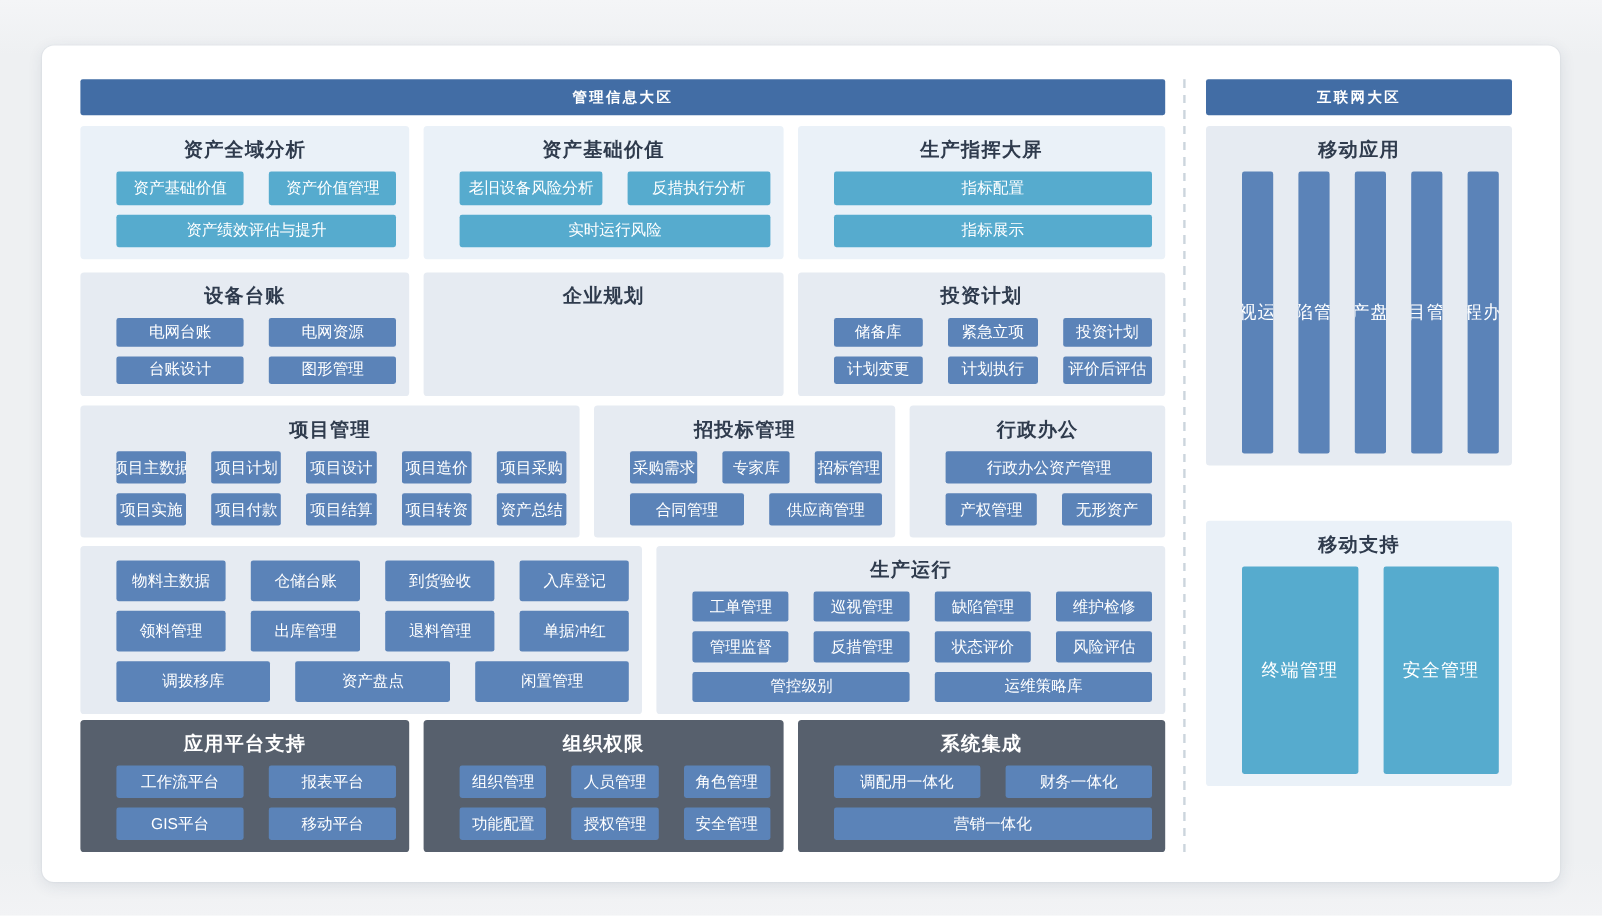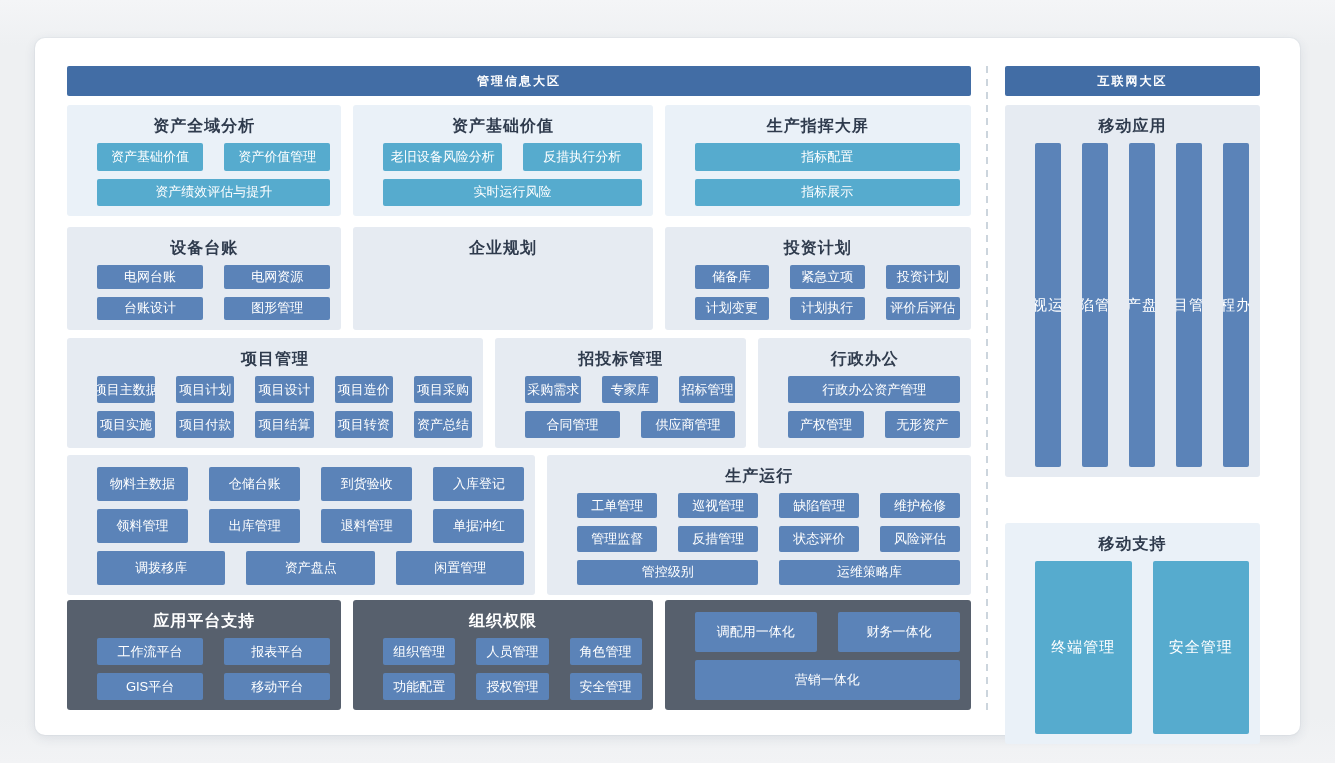--- a/index.html
+++ b/index.html
@@ -248,41 +248,42 @@
                 <button class="module-btn">角色管理</button>
               </div>
               <div class="btn-row">
                 <button class="module-btn">功能配置</button>
                 <button class="module-btn">授权管理</button>
                 <button class="module-btn">安全管理</button>
               </div>
             </div>
           </div>
           <div class="panel dark">
+            <div class="panel-title">系统集成</div>
             <div class="btn-rows">
               <div class="btn-row">
                 <button class="module-btn">调配用一体化</button>
                 <button class="module-btn">财务一体化</button>
               </div>
               <div class="btn-row">
                 <button class="module-btn">营销一体化</button>
               </div>
             </div>
           </div>
         </div>
       </div>
   </div>
 
   <div class="divider"></div>
 
   <div class="zone zone-right">
     <div class="zone-header">互联网大区</div>
     <div class="gap9"></div>
     <div id="right-panels">
-        <div class="panel blue" style="height: 372px; margin-bottom: 12px;">
+        <div class="panel blue" style="height: 283px; margin-bottom: 12px;">
           <div class="panel-title">移动应用</div>
           <div class="btn-rows" style="gap: 11px;">
             <div class="btn-row">
               <button class="module-btn">巡视运维</button>
               <button class="module-btn">缺陷管理</button>
               <button class="module-btn">资产盘点</button>
               <button class="module-btn">项目管理</button>
               <button class="module-btn">远程办公</button>
             </div>
           </div>

